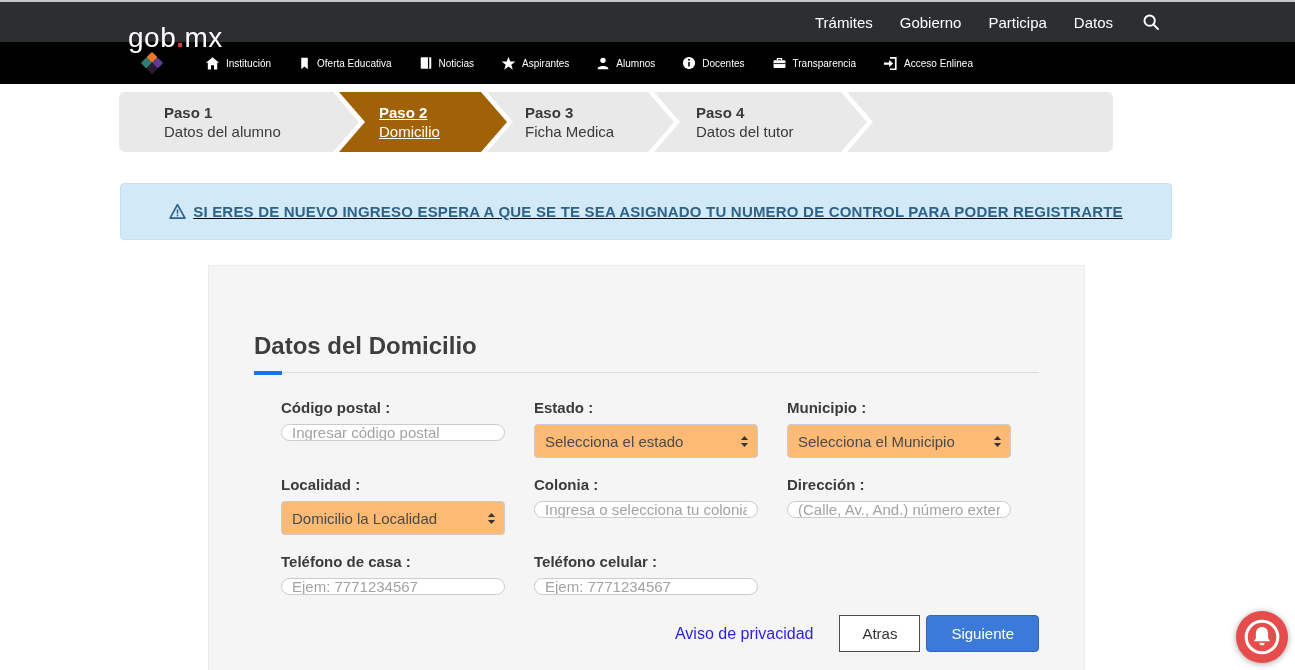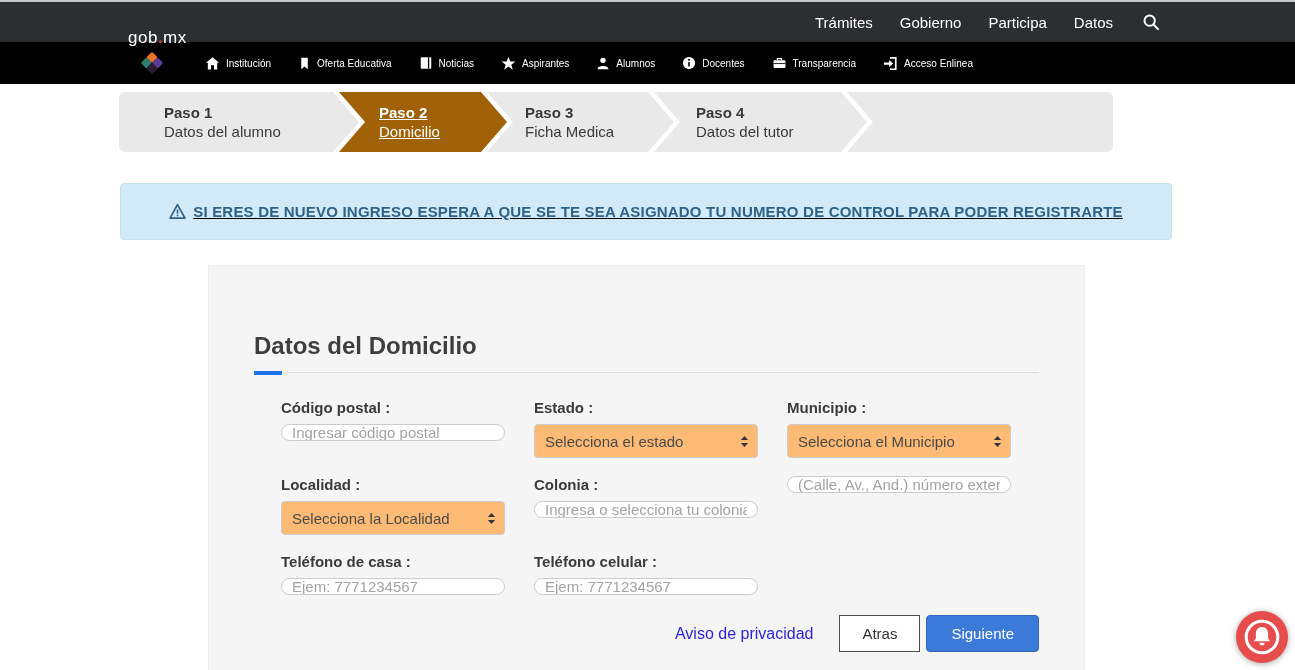--- a/index.html
+++ b/index.html
@@ -2,21 +2,21 @@
 <html><head>
 <meta charset="utf-8">
 <style>
   * { margin:0; padding:0; box-sizing:border-box; }
   html,body { width:1295px; height:670px; overflow:hidden; background:#fff;
     font-family:"Liberation Sans", sans-serif; }
 
   
   .topbar { height:42px; background:#2c2e31; border-top:2px solid #c6c6c6;
     display:flex; align-items:center; padding:0 135px 0 128px; }
-  .gob-logo { color:#fff; font-size:17px; letter-spacing:.5px; cursor:pointer;margin-top:32px; }
+  .gob-logo { color:#fff; font-size:28px; letter-spacing:.5px; cursor:pointer;margin-top:32px; }
   .gob-logo .dot { color:#d1413a; font-weight:bold; }
   .topbar-links { margin-left:auto; display:flex; align-items:center; gap:27px; }
   .topbar-links a { color:#fff; font-size:15px; text-decoration:none; cursor:pointer; }
   .search-btn { margin-left:2px; cursor:pointer; display:flex; align-items:center; }
 
   
   .navbar { height:42px; background:#000; display:flex; align-items:center;
     padding:0 0 0 140px; gap:27px; }
   .brand { width:24px; height:24px; margin-right:14px; cursor:pointer; }
   .nav-item { display:flex; align-items:center; gap:6px; color:#fff; font-size:10px;
@@ -224,32 +224,33 @@
         <svg width="9" height="13" viewBox="0 0 10 14">
             <path d="M5 1 L9 5.4 H1 Z" fill="#333"></path>
             <path d="M5 13 L1 8.6 H9 Z" fill="#333"></path>
           </svg>
       </div>
     </div>
 
     <div>
       <label class="field-label">Localidad :</label>
       <div class="select">
-        <span>Selecciona la Localidad</span>
+        <span>Domicilio la Localidad</span>
         <svg width="9" height="13" viewBox="0 0 10 14">
             <path d="M5 1 L9 5.4 H1 Z" fill="#333"></path>
             <path d="M5 13 L1 8.6 H9 Z" fill="#333"></path>
           </svg>
       </div>
     </div>
     <div>
       <label class="field-label">Colonia :</label>
       <input class="text-input" type="text" placeholder="Ingresa o selecciona tu colonia" style="">
     </div>
     <div>
+      <label class="field-label">Dirección :</label>
       <input class="text-input" type="text" placeholder="(Calle, Av., And.) número exterior" style="">
     </div>
 
     <div>
       <label class="field-label">Teléfono de casa :</label>
       <input class="text-input" type="text" placeholder="Ejem: 7771234567" style="">
     </div>
     <div>
       <label class="field-label">Teléfono celular :</label>
       <input class="text-input" type="text" placeholder="Ejem: 7771234567" style="">

